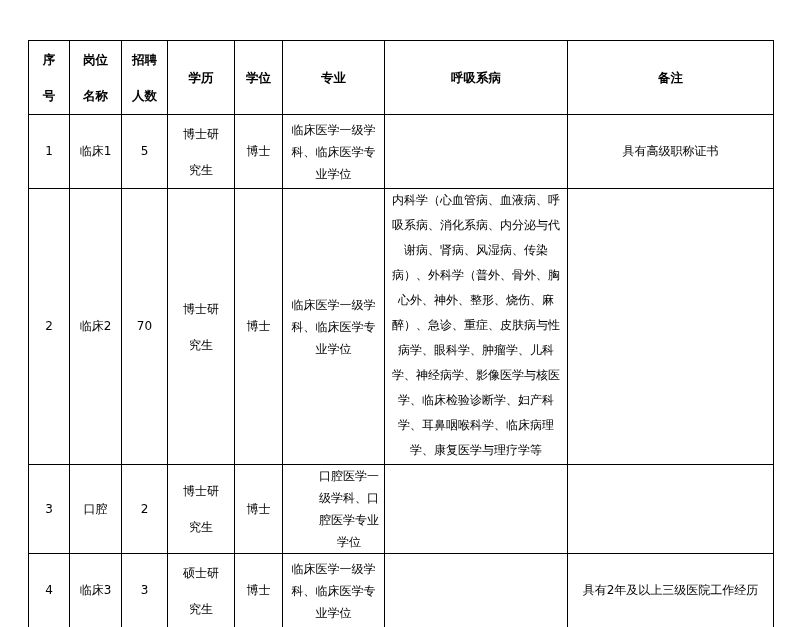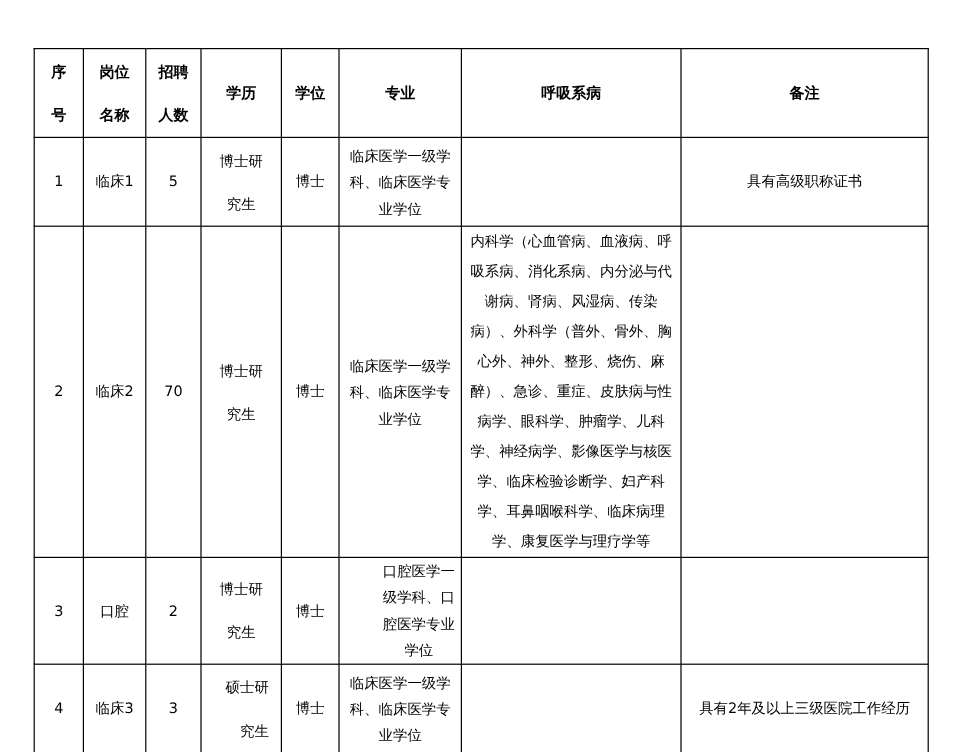--- a/index.html
+++ b/index.html
@@ -11,21 +11,21 @@
     width: 745px;
   }
   table.recruit td, table.recruit th {
     border: 1.5px solid #000;
     text-align: center; vertical-align: middle;
     font-size: 12px; line-height: 25px; padding: 0 4px;
     word-break: break-all;
   }
   table.recruit th { font-weight: bold; font-size: 12.5px; }
   th .two-line { display: block; line-height: 36px; }
-  td.research { line-height: 22.5px; padding: 0 6px; }
+  td.research { line-height: 22.5px; padding: 0 6px; font-family: Liberation Mono, monospace; }
   td.note { vertical-align: bottom; text-align: left; padding: 0 6px 3px 6px; line-height: 20px; }
   td.total { height: 36px; }
   tr.h-header { height: 74px; }
   tr.h-row { height: 74px; }
   tr.h-row2 { height: 229px; }
 </style>
 </head>
 <body>
 
 <table class="recruit">
@@ -88,21 +88,21 @@
       <td style="line-height:36px;padding:0 10px;">博士研究生</td>
       <td>博士</td>
       <td style="line-height:22px;padding-left:35px;">口腔医学一级学科、口腔医学专业学位</td>
       <td class="research"></td>
       <td class="note"></td>
     </tr>
     <tr class="h-row">
       <td>4</td>
       <td>临床3</td>
       <td>3</td>
-      <td style="line-height:36px;padding:0 10px;text-align:right;">硕士研究生</td>
+      <td style="line-height:36px;padding:0 10px;">硕士研究生</td>
       <td>博士</td>
       <td style="line-height:22px;">临床医学一级学科、临床医学专业学位</td>
       <td class="research"></td>
       <td class="note">具有2年及以上三级医院工作经历</td>
     </tr>
     <tr>
       <td class="total" colspan="8">50人</td>
     </tr>
   </tbody>
 </table>

